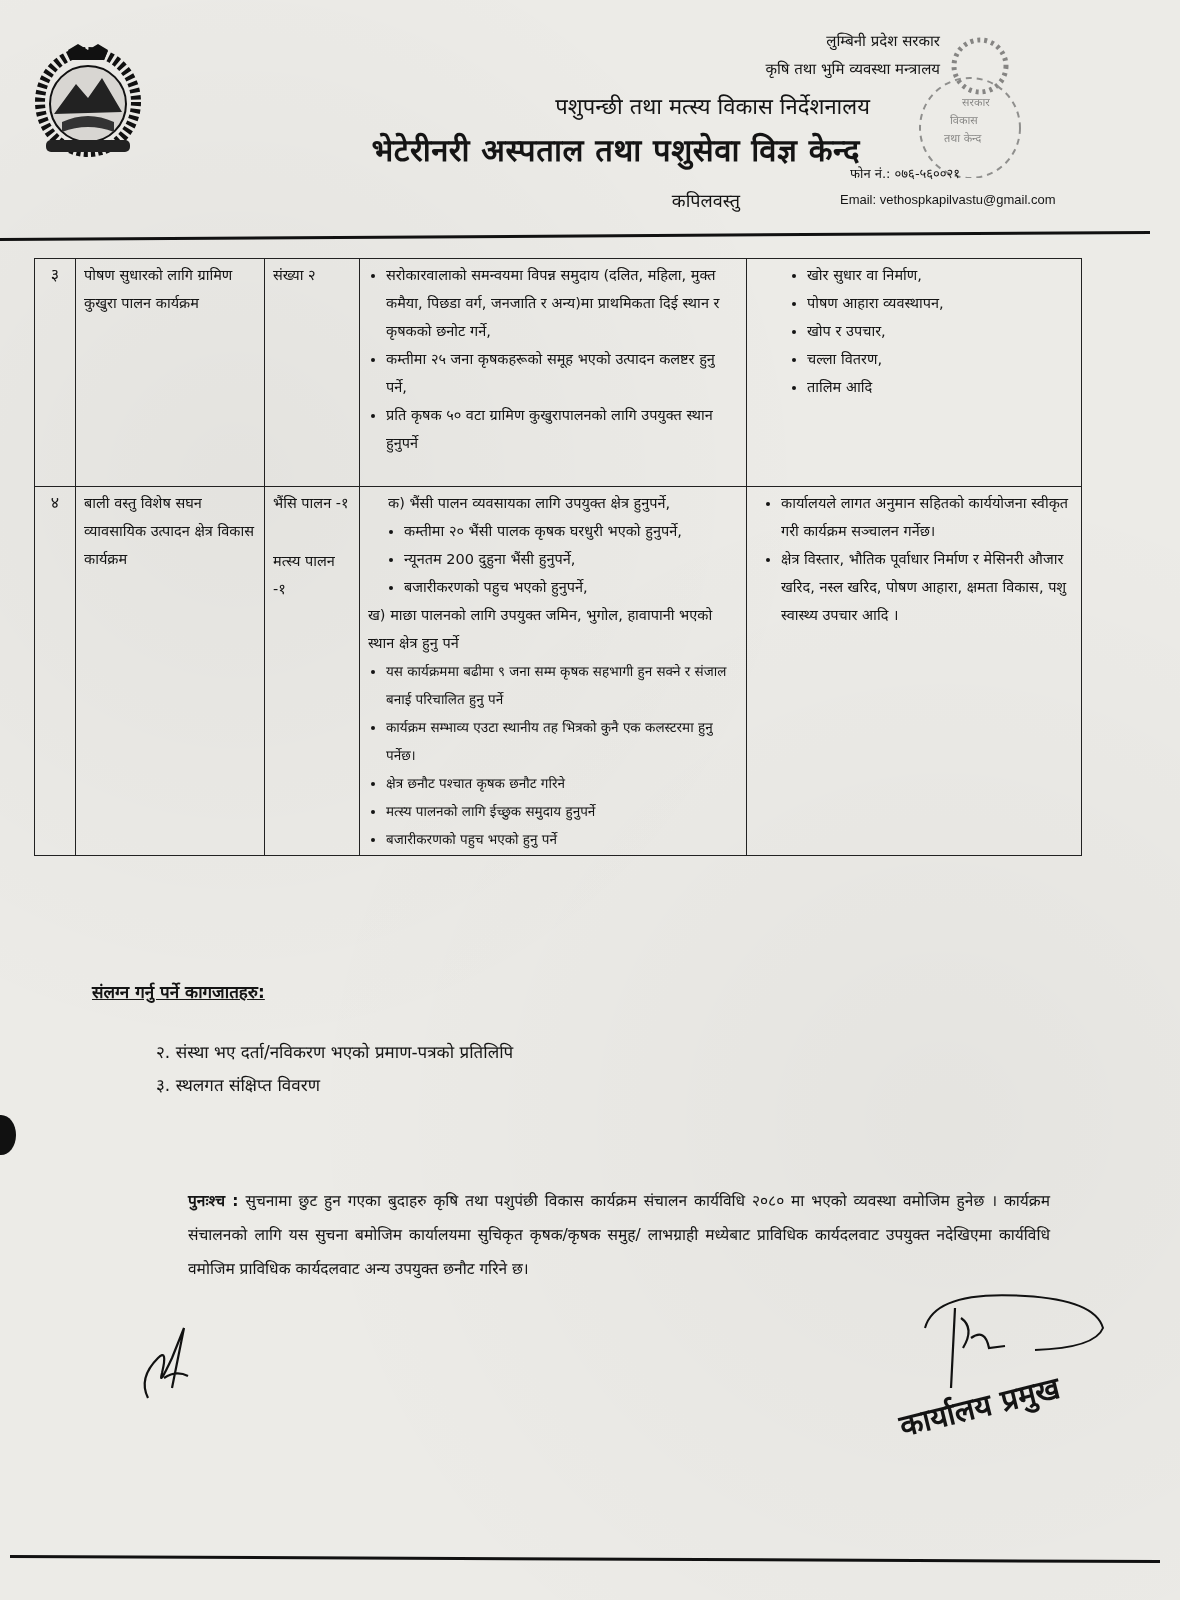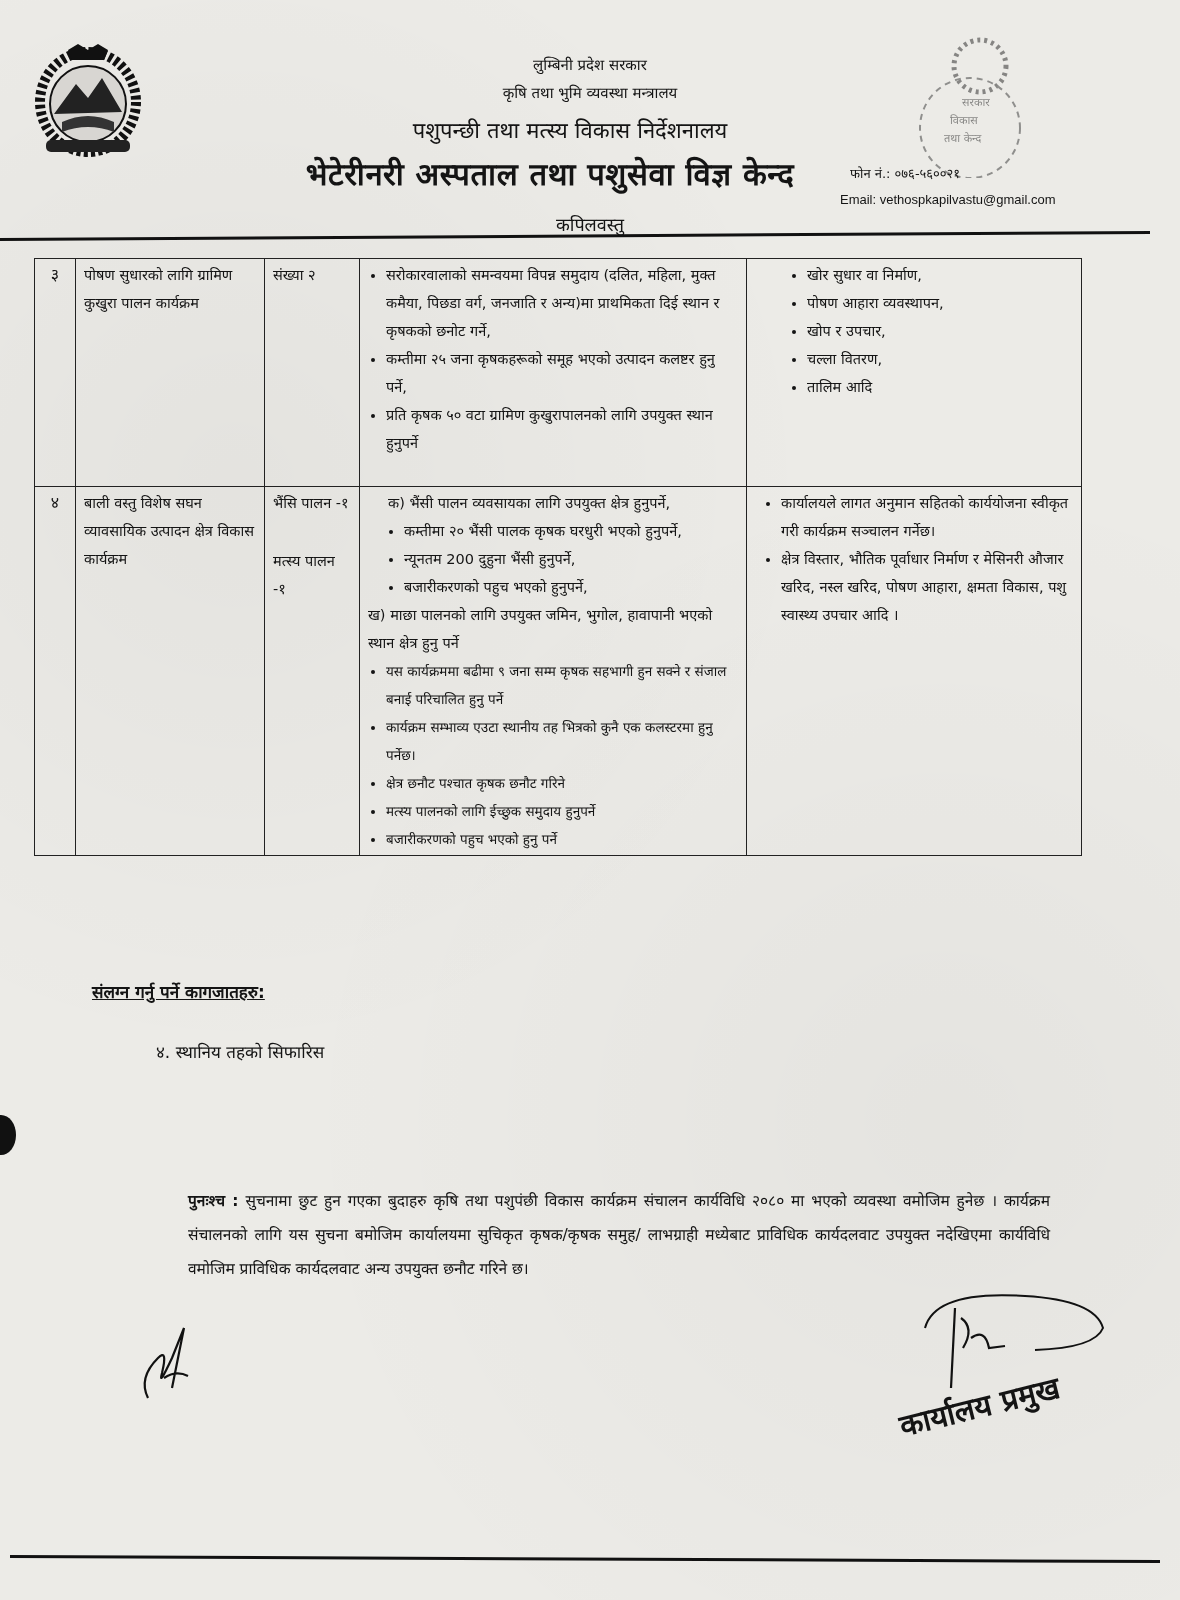--- a/index.html
+++ b/index.html
@@ -15,21 +15,21 @@
       radial-gradient(circle at 20% 30%, rgba(0,0,0,0.035) 0, transparent 40%),
       radial-gradient(circle at 80% 70%, rgba(0,0,0,0.03) 0, transparent 45%),
       #ecebe7;
   }
   .abs { position: absolute; }
   
   .emblem {
     left: 26px; top: 40px; width: 124px; height: 118px;
   }
   .stamp { left: 870px; top: 28px; width: 180px; height: 150px; opacity: .55; }
-  .hdr-line { text-align: center; left: 240px; width: 700px; margin-top: 24px; }
+  .hdr-line { text-align: right; left: 240px; width: 700px; }
   .h1 { top: 30px; font-size: 15px; }
   .h2 { top: 58px; font-size: 15px; }
   .h3 { top: 90px; font-size: 22px; left: 270px; width: 600px; }
   .h4 { top: 128px; font-size: 31px; font-weight: bold; left: 240px; width: 620px; letter-spacing: .5px; }
   .h5 { top: 188px; font-size: 18px; left: 440px; width: 300px; }
   .phone { left: 842px; top: 164px; font-size: 13px; margin-left: 8px; }
   .email { left: 840px; top: 192px; font-size: 13px; font-family: "Liberation Sans", sans-serif; }
   .rule-top { left: 0; top: 238px; width: 1150px; height: 3px; background: #111; transform: rotate(-0.35deg); transform-origin: left; }
   .rule-bot { left: 10px; top: 1555px; width: 1150px; height: 3px; background: #111; transform: rotate(0.25deg); transform-origin: left; }
 
@@ -154,21 +154,22 @@
         <li>कार्यालयले लागत अनुमान सहितको कार्ययोजना स्वीकृत गरी कार्यक्रम सञ्चालन गर्नेछ।</li>
         <li>क्षेत्र विस्तार, भौतिक पूर्वाधार निर्माण र मेसिनरी औजार खरिद, नस्ल खरिद, पोषण आहारा, क्षमता विकास, पशु स्वास्थ्य उपचार आदि ।</li>
       </ul>
     </td>
   </tr>
 </tbody>
   </table>
 
 <div class="abs att-title">संलग्न गर्नु पर्ने कागजातहरु:</div>
 <ul class="abs att-list">
-  <li>४. स्थानिय तहको सिफारिस</li>
+  <li>२. संस्था भए दर्ता/नविकरण भएको प्रमाण-पत्रको प्रतिलिपि</li>
+  <li>३. स्थलगत संक्षिप्त विवरण</li>
 </ul>
 
 <div class="abs note">
   <b>पुनःश्च :</b>
   <span>सुचनामा छुट हुन गएका बुदाहरु कृषि तथा पशुपंछी विकास कार्यक्रम संचालन कार्यविधि २०८० मा भएको व्यवस्था वमोजिम हुनेछ । कार्यक्रम संचालनको लागि यस सुचना बमोजिम कार्यालयमा सुचिकृत कृषक/कृषक समुह/ लाभग्राही मध्येबाट प्राविधिक कार्यदलवाट उपयुक्त नदेखिएमा कार्यविधि वमोजिम प्राविधिक कार्यदलवाट अन्य उपयुक्त छनौट गरिने छ।</span>
 </div>
 
 <div class="abs sig-left">
   <svg width="90" height="90" viewBox="0 0 90 90">
     <path d="M20 80 Q10 60 30 40 Q40 30 34 55 Q30 70 44 40 Q52 20 56 10 Q50 40 44 70 M36 60 Q48 52 60 58" fill="none" stroke="#111" stroke-width="2.2"></path>

